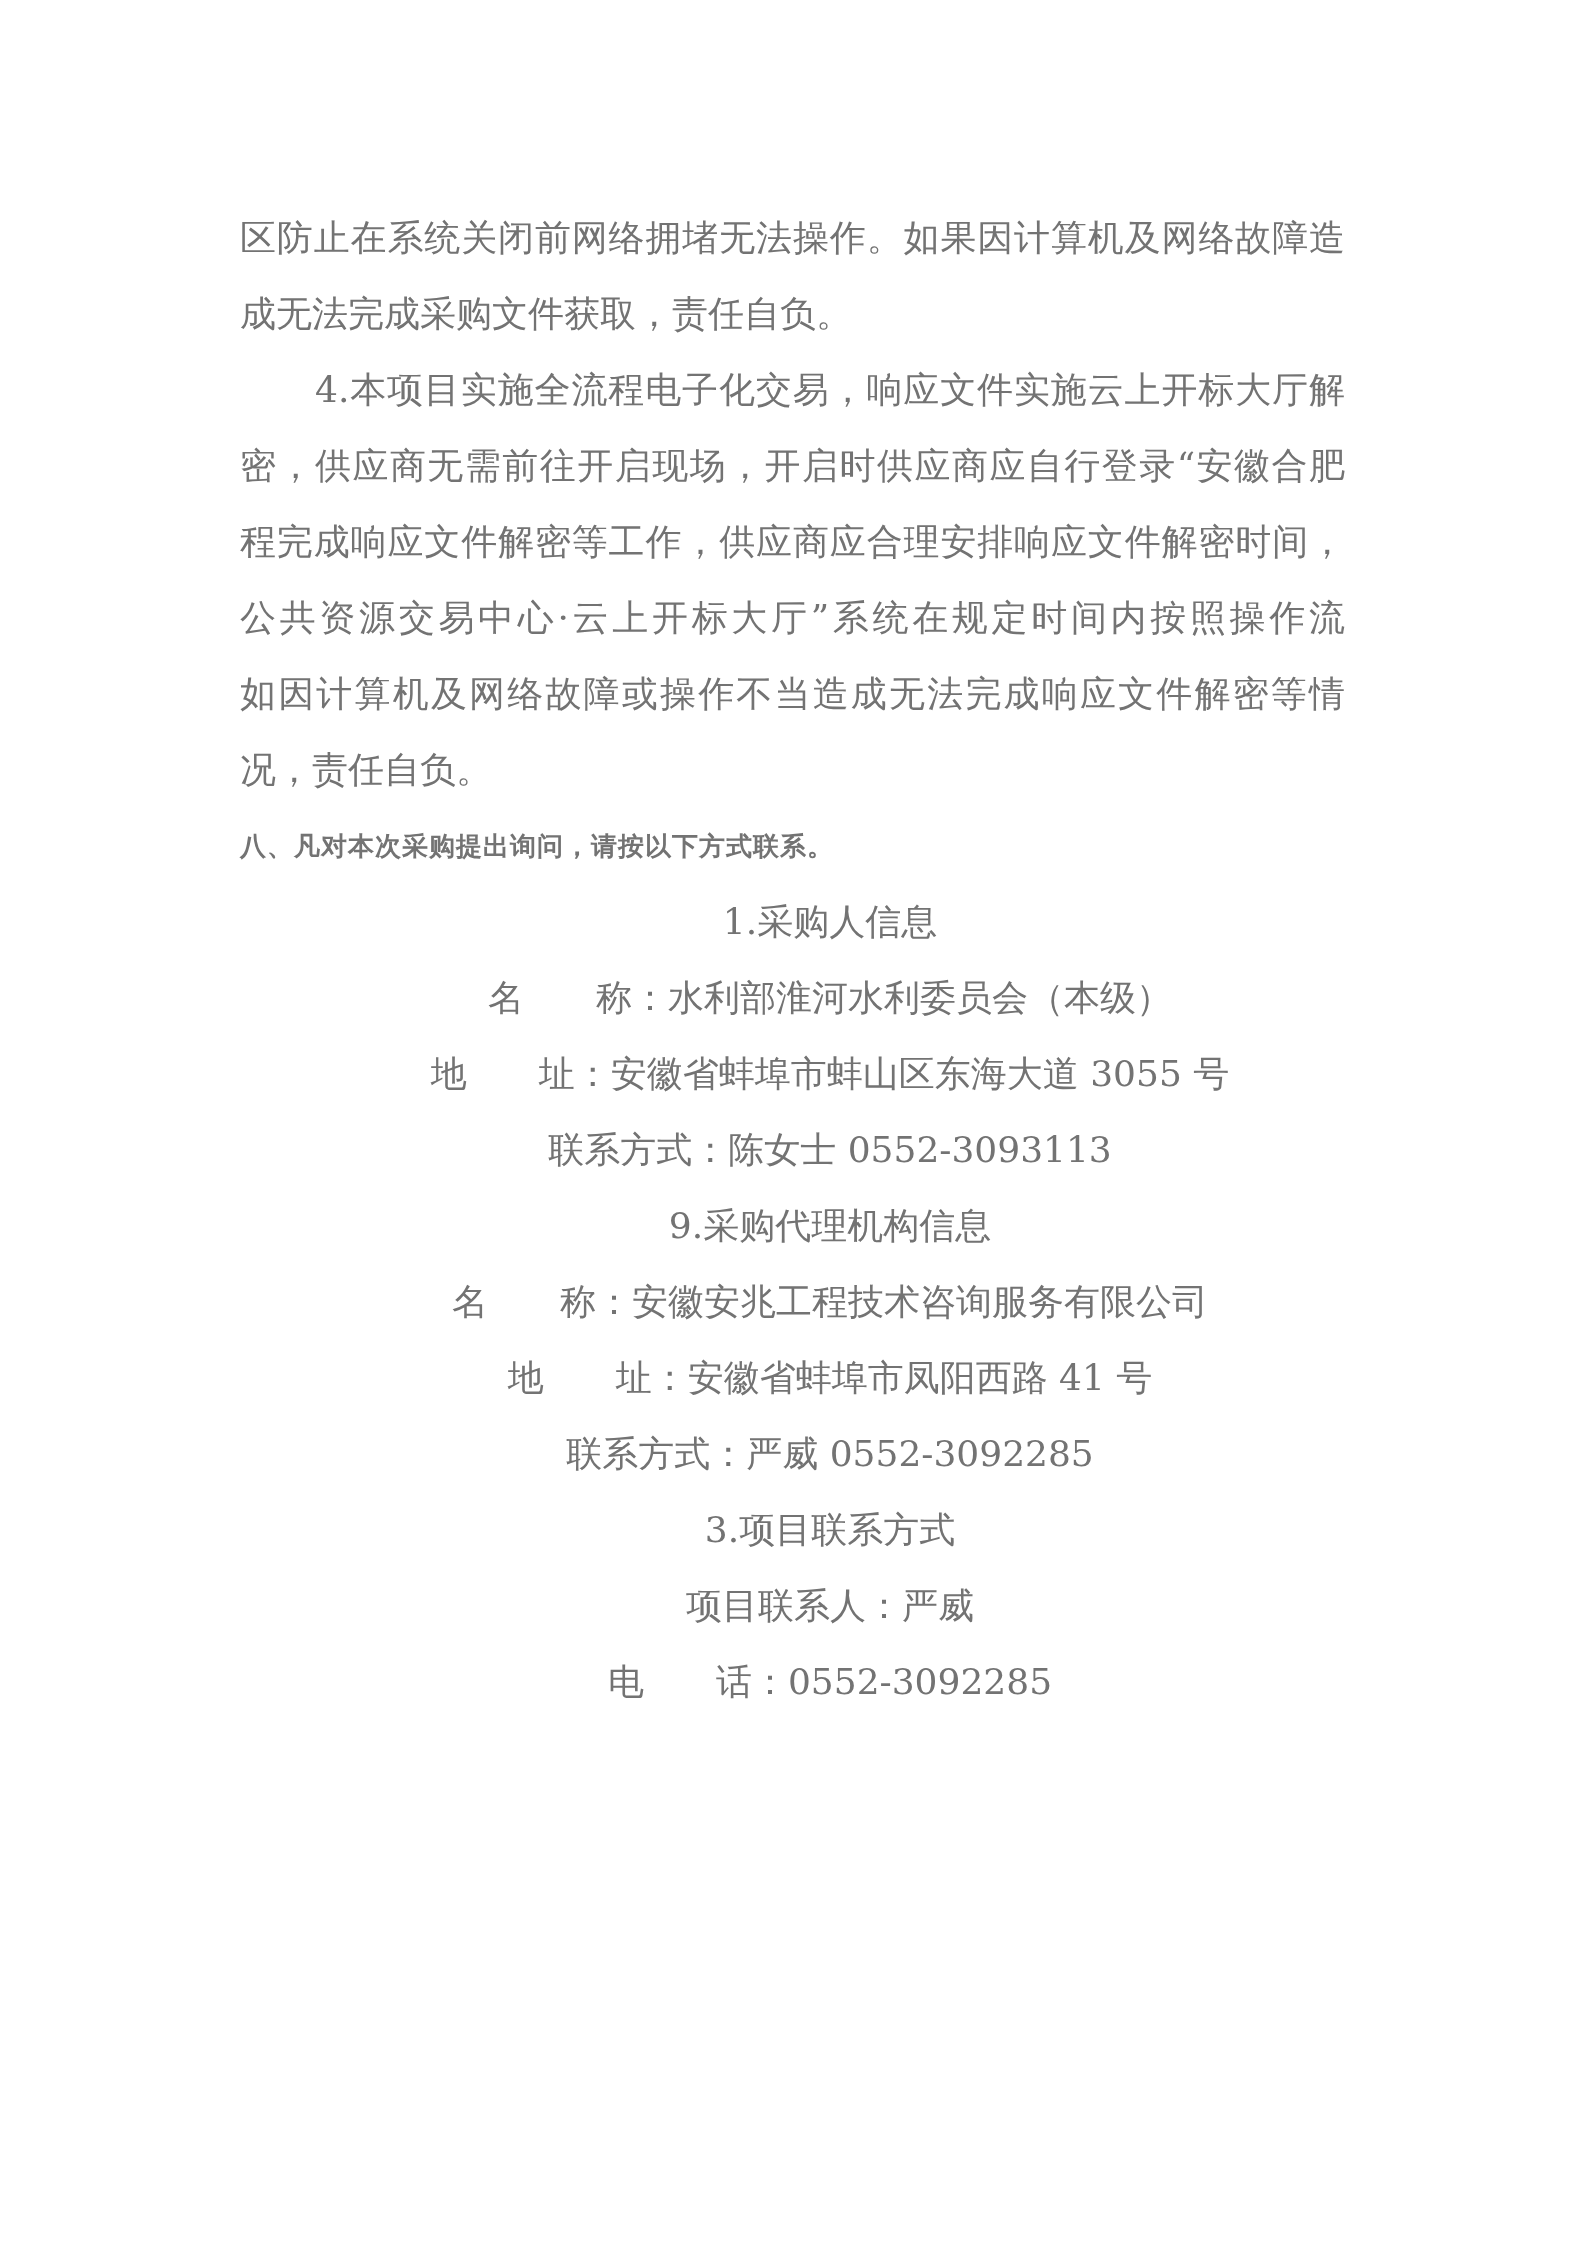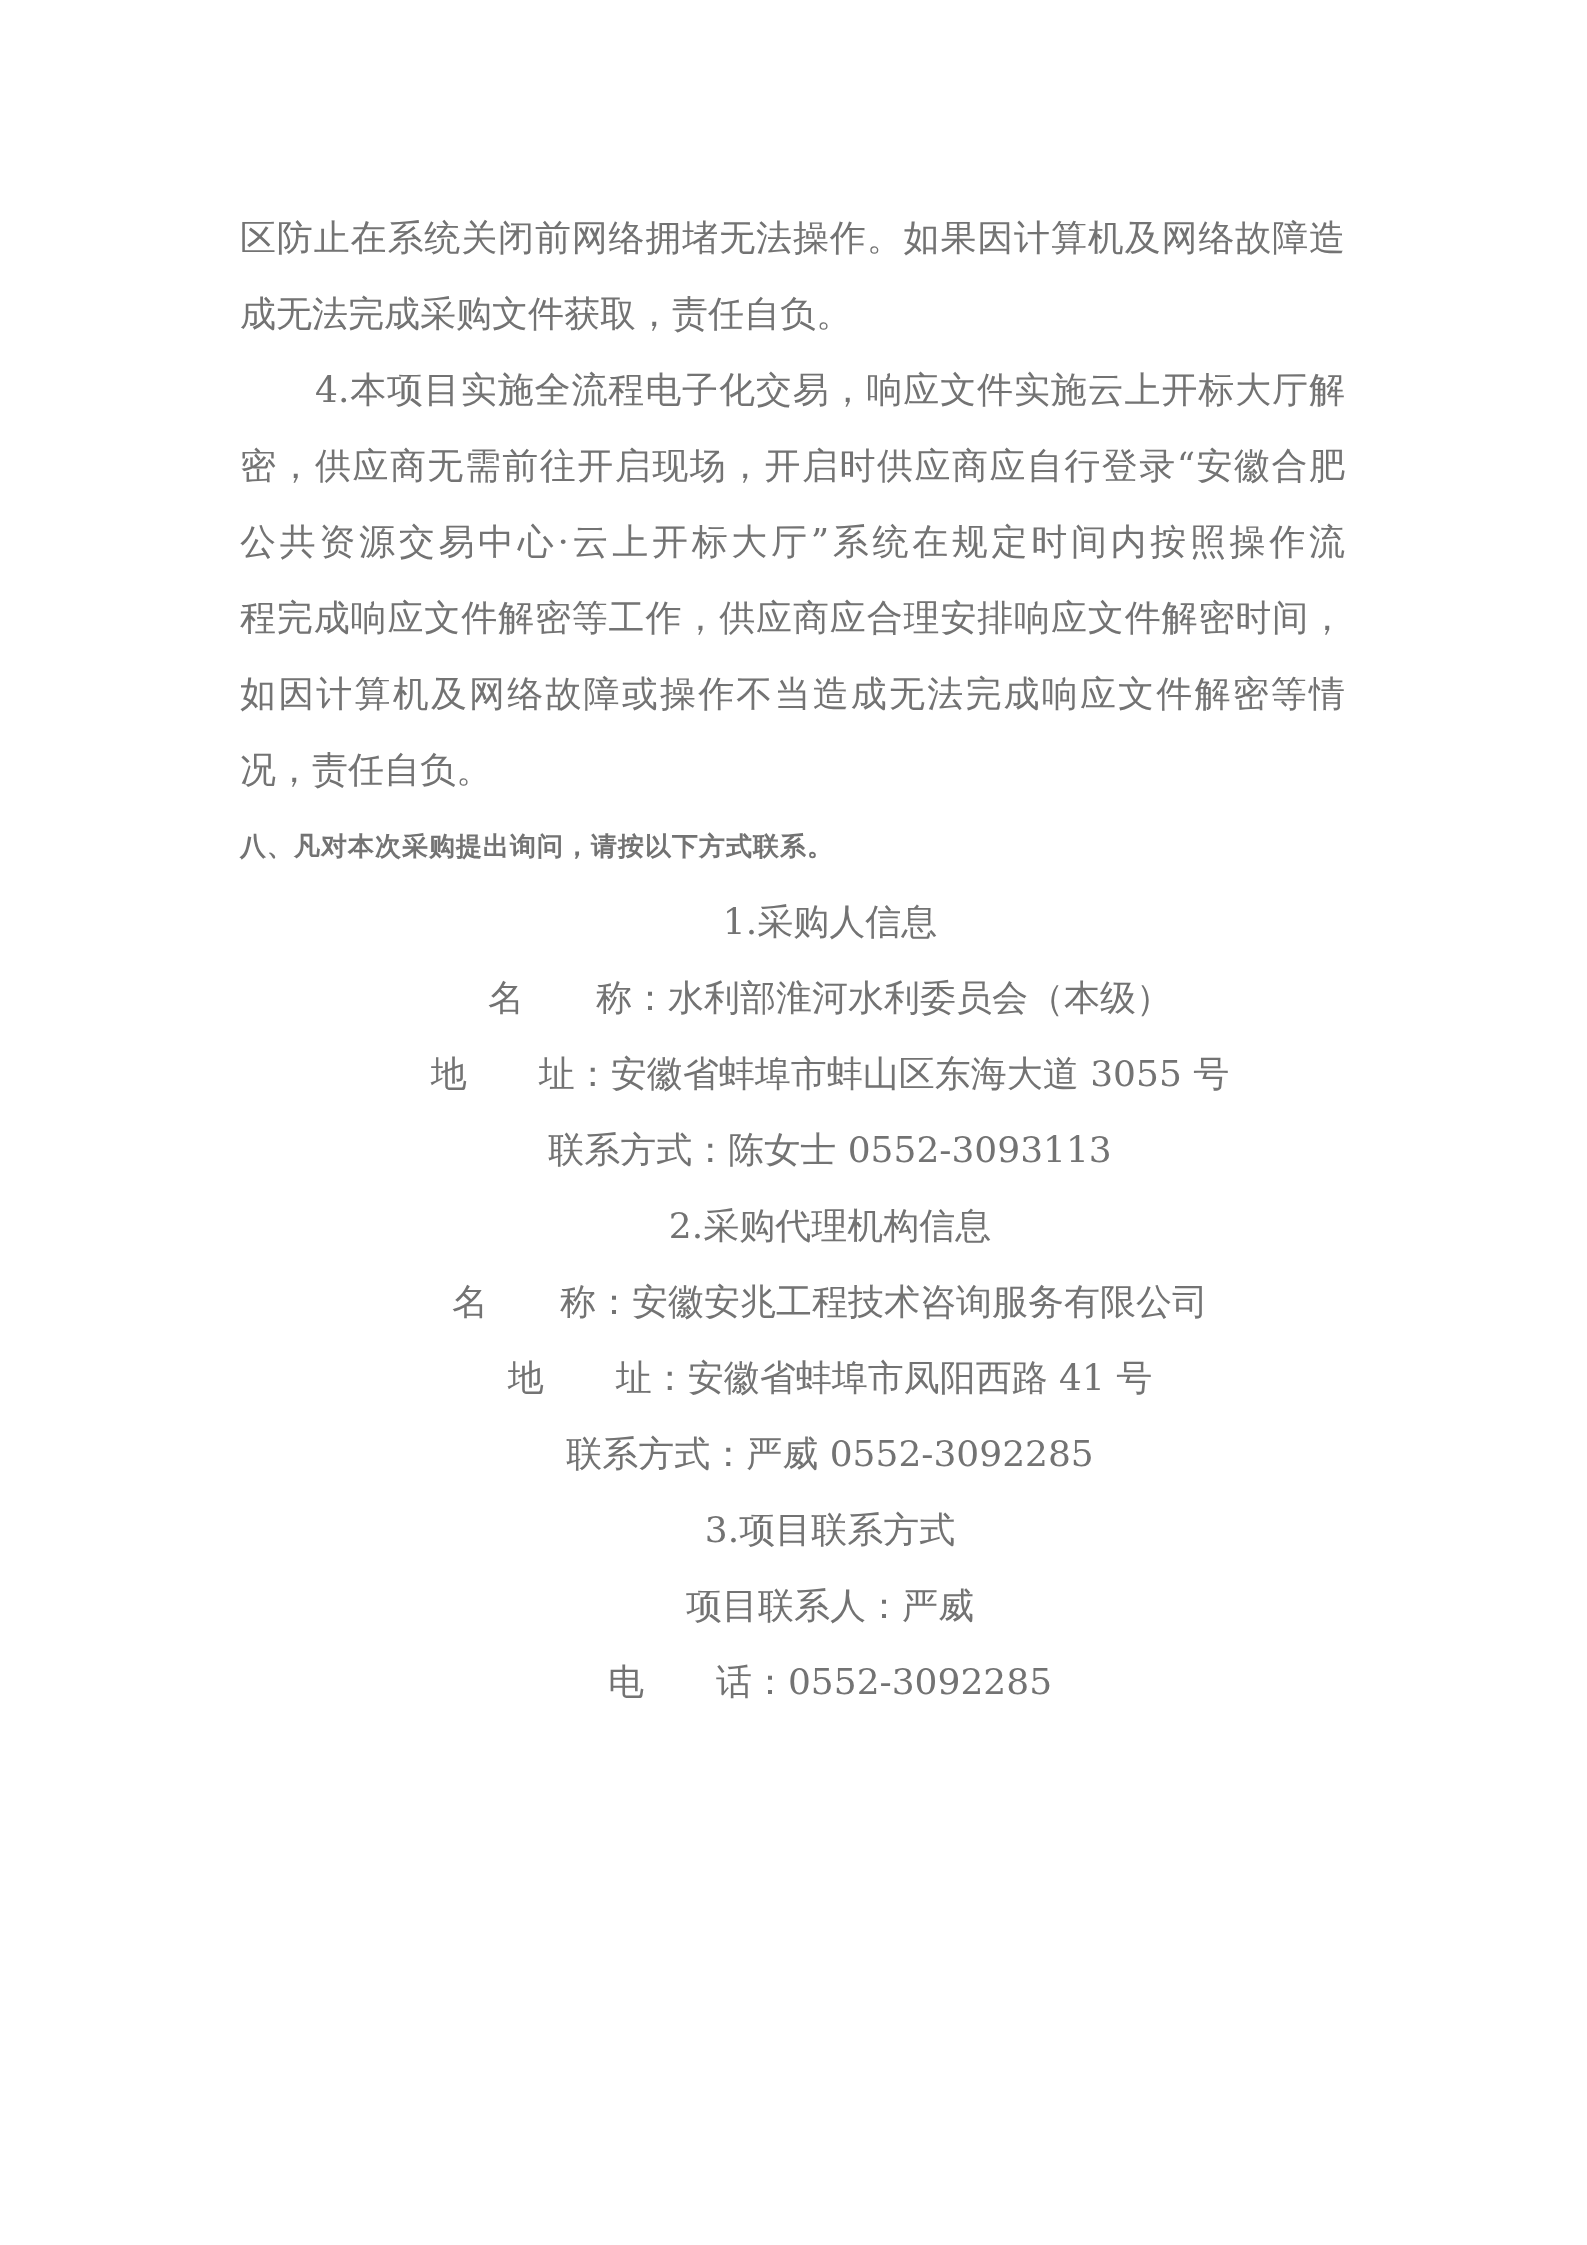--- a/index.html
+++ b/index.html
@@ -53,37 +53,37 @@
   <div class="content">
 
     <div>
       <span class="line justify">区防止在系统关闭前网络拥堵无法操作。如果因计算机及网络故障造</span>
       <span class="line">成无法完成采购文件获取，责任自负。</span>
     </div>
 
     <div>
       <span class="line justify indent">4.本项目实施全流程电子化交易，响应文件实施云上开标大厅解</span>
       <span class="line justify">密，供应商无需前往开启现场，开启时供应商应自行登录“安徽合肥</span>
+      <span class="line justify">程完成响应文件解密等工作，供应商应合理安排响应文件解密时间，</span>
       <span class="line justify">公共资源交易中心·云上开标大厅”系统在规定时间内按照操作流</span>
-      <span class="line justify">程完成响应文件解密等工作，供应商应合理安排响应文件解密时间，</span>
       <span class="line justify">如因计算机及网络故障或操作不当造成无法完成响应文件解密等情</span>
       <span class="line">况，责任自负。</span>
     </div>
 
     <div class="line heading">八、凡对本次采购提出询问，请按以下方式联系。</div>
 
     <div>
       <span class="line indent">1.采购人信息</span>
       <span class="line indent">名　　称：水利部淮河水利委员会（本级）</span>
       <span class="line indent">地　　址：安徽省蚌埠市蚌山区东海大道 3055 号</span>
       <span class="line indent">联系方式：陈女士 0552-3093113</span>
     </div>
 
     <div>
-      <span class="line indent">2.采购代理机构信息</span>
+      <span class="line indent">9.采购代理机构信息</span>
       <span class="line indent">名　　称：安徽安兆工程技术咨询服务有限公司</span>
       <span class="line indent">地　　址：安徽省蚌埠市凤阳西路 41 号</span>
       <span class="line indent">联系方式：严威 0552-3092285</span>
     </div>
 
     <div>
       <span class="line indent">3.项目联系方式</span>
       <span class="line indent">项目联系人：严威</span>
       <span class="line indent">电　　话：0552-3092285</span>
     </div>

